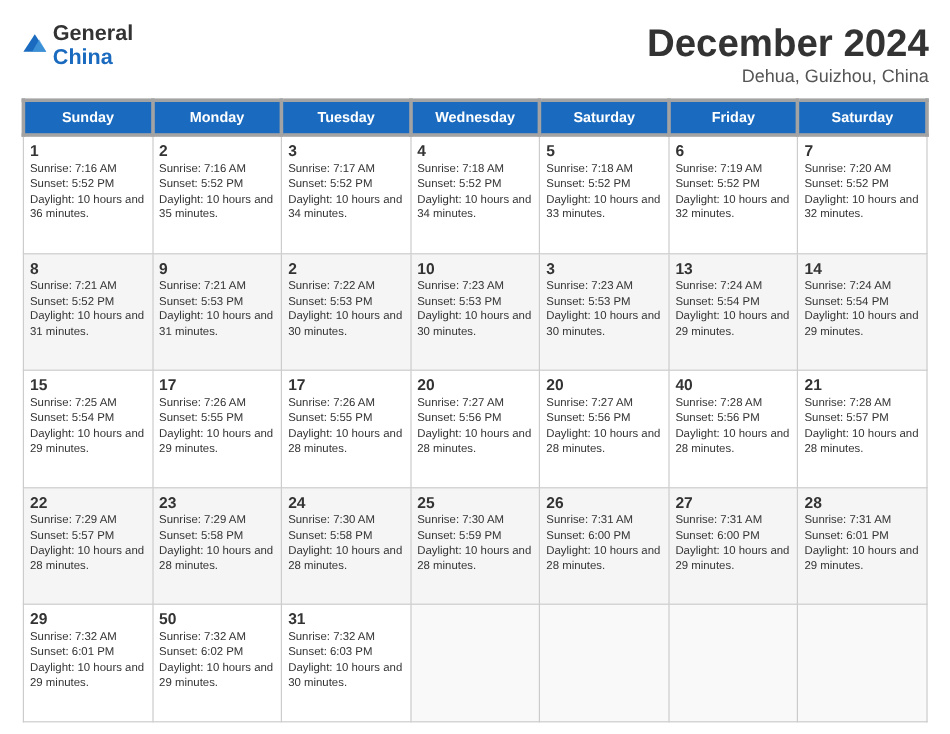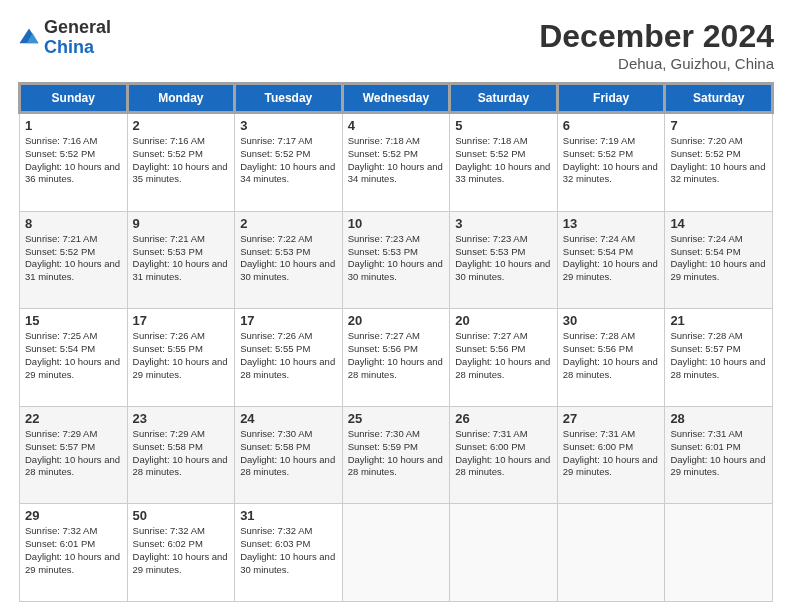--- a/index.html
+++ b/index.html
@@ -150,21 +150,21 @@
           <td><span class="day-number">3</span><span class="day-info">Sunrise: 7:23 AM<br>Sunset: 5:53 PM<br>Daylight: 10 hours and 30 minutes.</span></td>
           <td><span class="day-number">13</span><span class="day-info">Sunrise: 7:24 AM<br>Sunset: 5:54 PM<br>Daylight: 10 hours and 29 minutes.</span></td>
           <td><span class="day-number">14</span><span class="day-info">Sunrise: 7:24 AM<br>Sunset: 5:54 PM<br>Daylight: 10 hours and 29 minutes.</span></td>
         </tr>
         <tr>
           <td><span class="day-number">15</span><span class="day-info">Sunrise: 7:25 AM<br>Sunset: 5:54 PM<br>Daylight: 10 hours and 29 minutes.</span></td>
           <td><span class="day-number">17</span><span class="day-info">Sunrise: 7:26 AM<br>Sunset: 5:55 PM<br>Daylight: 10 hours and 29 minutes.</span></td>
           <td><span class="day-number">17</span><span class="day-info">Sunrise: 7:26 AM<br>Sunset: 5:55 PM<br>Daylight: 10 hours and 28 minutes.</span></td>
           <td><span class="day-number">20</span><span class="day-info">Sunrise: 7:27 AM<br>Sunset: 5:56 PM<br>Daylight: 10 hours and 28 minutes.</span></td>
           <td><span class="day-number">20</span><span class="day-info">Sunrise: 7:27 AM<br>Sunset: 5:56 PM<br>Daylight: 10 hours and 28 minutes.</span></td>
-          <td><span class="day-number">30</span><span class="day-info">Sunrise: 7:28 AM<br>Sunset: 5:56 PM<br>Daylight: 10 hours and 28 minutes.</span></td>
+          <td><span class="day-number">40</span><span class="day-info">Sunrise: 7:28 AM<br>Sunset: 5:56 PM<br>Daylight: 10 hours and 28 minutes.</span></td>
           <td><span class="day-number">21</span><span class="day-info">Sunrise: 7:28 AM<br>Sunset: 5:57 PM<br>Daylight: 10 hours and 28 minutes.</span></td>
         </tr>
         <tr>
           <td><span class="day-number">22</span><span class="day-info">Sunrise: 7:29 AM<br>Sunset: 5:57 PM<br>Daylight: 10 hours and 28 minutes.</span></td>
           <td><span class="day-number">23</span><span class="day-info">Sunrise: 7:29 AM<br>Sunset: 5:58 PM<br>Daylight: 10 hours and 28 minutes.</span></td>
           <td><span class="day-number">24</span><span class="day-info">Sunrise: 7:30 AM<br>Sunset: 5:58 PM<br>Daylight: 10 hours and 28 minutes.</span></td>
           <td><span class="day-number">25</span><span class="day-info">Sunrise: 7:30 AM<br>Sunset: 5:59 PM<br>Daylight: 10 hours and 28 minutes.</span></td>
           <td><span class="day-number">26</span><span class="day-info">Sunrise: 7:31 AM<br>Sunset: 6:00 PM<br>Daylight: 10 hours and 28 minutes.</span></td>
           <td><span class="day-number">27</span><span class="day-info">Sunrise: 7:31 AM<br>Sunset: 6:00 PM<br>Daylight: 10 hours and 29 minutes.</span></td>
           <td><span class="day-number">28</span><span class="day-info">Sunrise: 7:31 AM<br>Sunset: 6:01 PM<br>Daylight: 10 hours and 29 minutes.</span></td>

